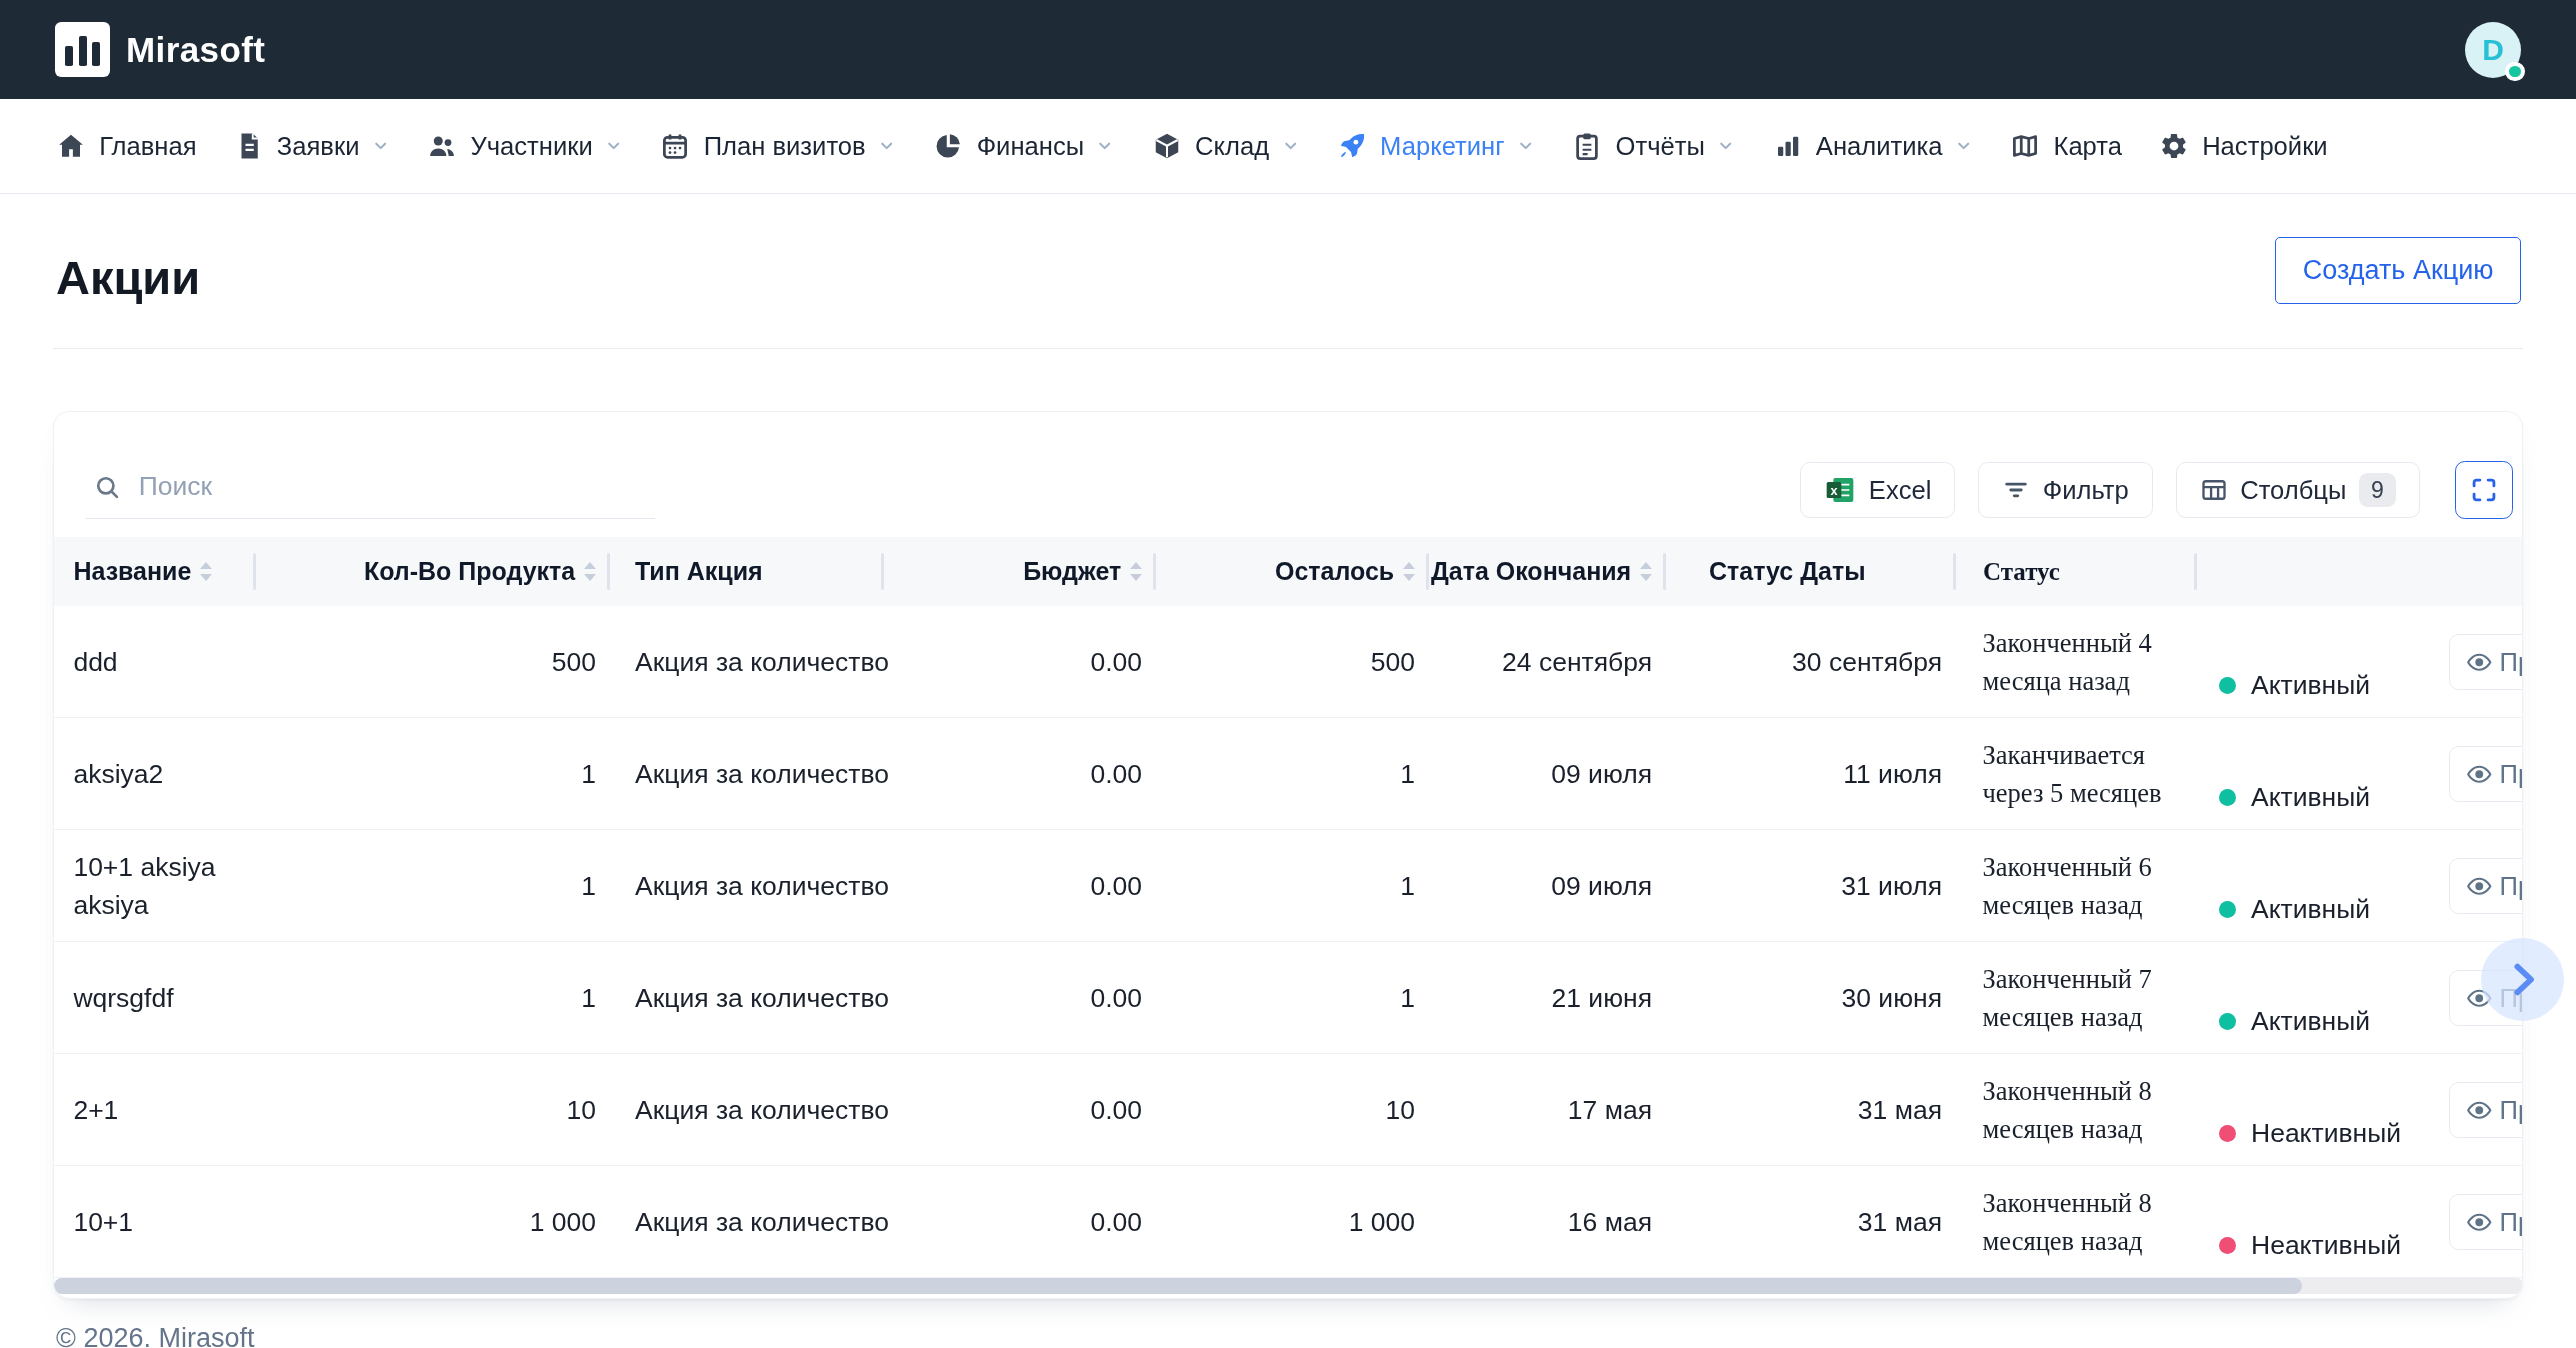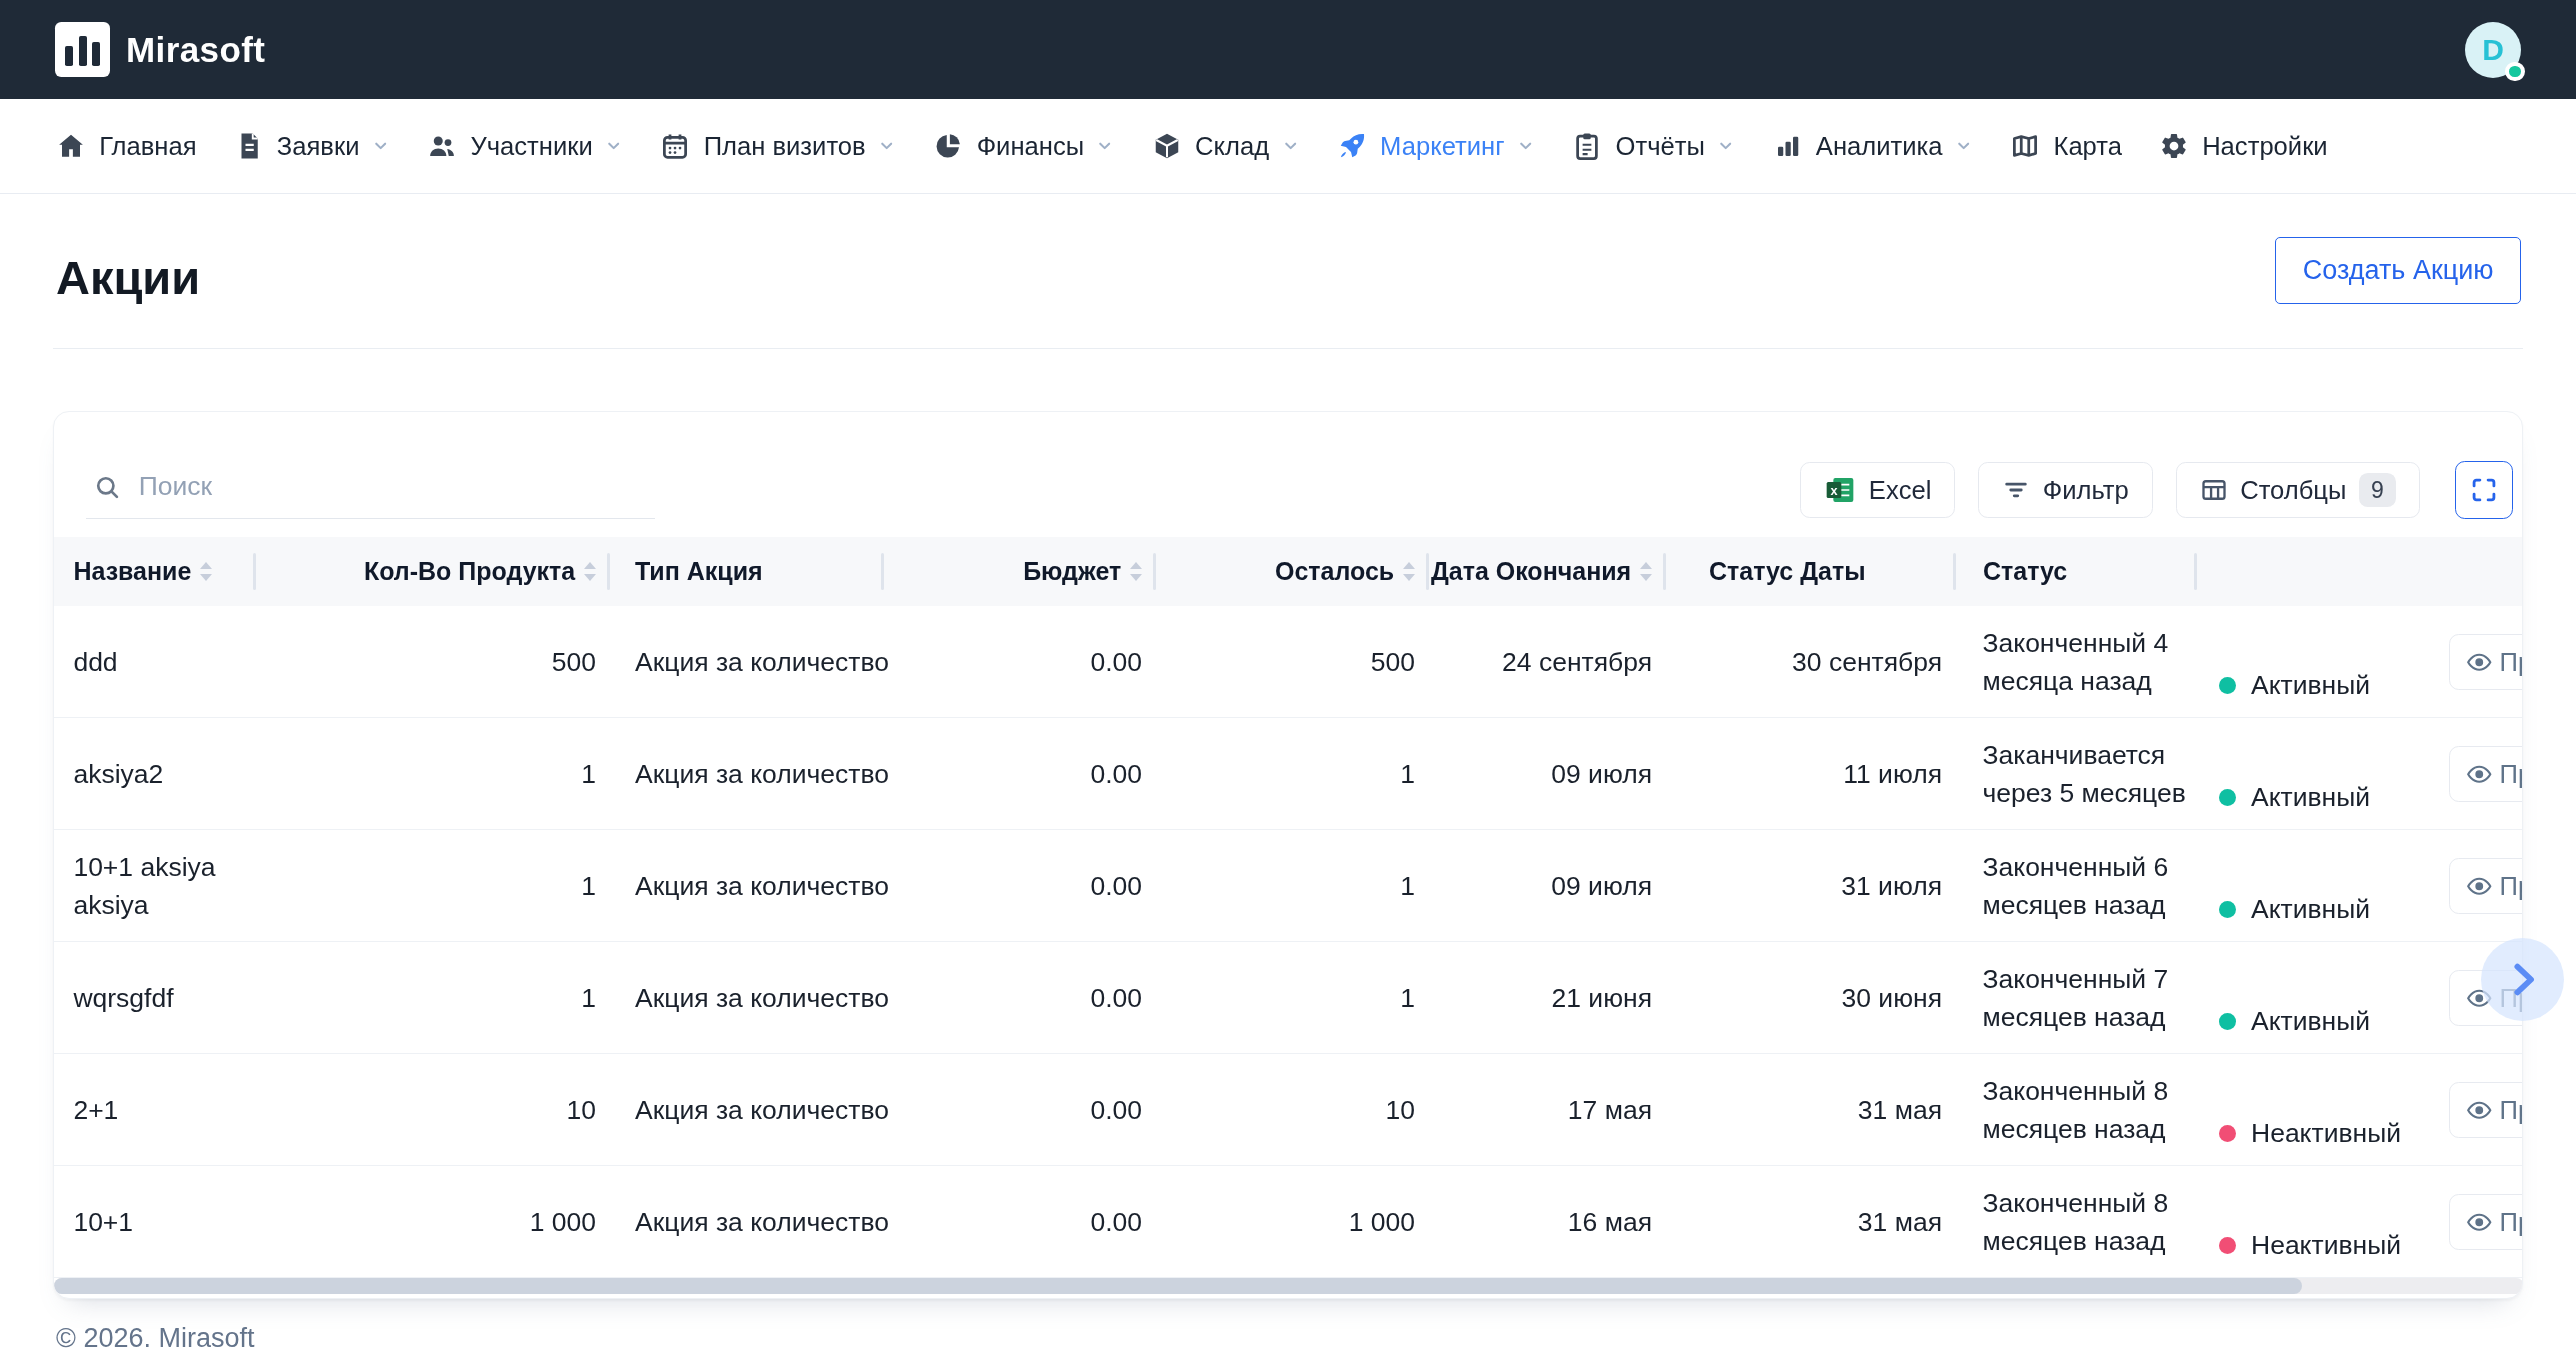--- a/index.html
+++ b/index.html
@@ -71,29 +71,29 @@
   .grid{display:grid;grid-template-columns:202px 354px 274px 272px 273px 237px 290px 241px 196px 132px;}
   .thead{position:absolute;left:0;top:125px;width:2470px;height:69px;background:var(--head-bg);}
   .th{position:relative;display:flex;align-items:center;font-size:25px;font-weight:700;color:#10192a;height:69px;}
   .th .sort{display:flex;flex-direction:column;gap:4.4px;margin-left:8.8px;}
   .th .sort i{display:block;width:0;height:0;border-left:6.2px solid transparent;border-right:6.2px solid transparent;}
   .th .sort i.up{border-bottom:7px solid #c7cedb;}
   .th .sort i.down{border-top:7px solid #c7cedb;}
   .th:not(:last-child)::after{content:"";position:absolute;right:0;top:16px;width:2.6px;height:37px;background:var(--sep);border-radius:1.8px;}
   .th.al{justify-content:flex-start;padding-left:19.4px;}
   .th.ar{justify-content:flex-end;padding-right:14px;}
-  .th.pl28{padding-left:25px;} .th.pl30{padding-left:43px;} .th.pl31{padding-left:27px;}
+  .th.pl28{padding-left:25px;} .th.pl30{padding-left:43px;} .th.pl31{padding-left:27px;font-family:Liberation Serif, serif;}
 
   .tbody{position:absolute;left:0;top:194px;width:2470px;}
   .trow{height:112px;border-bottom:1.8px solid var(--row-line);align-items:center;font-size:26.5px;color:#1a212c;}
   .cell{overflow:visible;white-space:nowrap;}
   .c-name{padding-left:19.4px;padding-right:8.8px;white-space:normal;line-height:38px;}
   .num{text-align:right;padding-right:14px;}
   .c-type{padding-left:25px;}
-  .c-datestatus{padding-left:26.5px;line-height:38px;white-space:normal;}
+  .c-datestatus{padding-left:26.5px;line-height:38px;white-space:normal;font-family:Liberation Serif, serif;}
   .c-status{padding-left:22px;display:flex;align-items:center;gap:15px;margin-top:47px;}
   .dot{width:17px;height:17px;border-radius:50%;flex:none;}
   .dot-active{background:var(--status-active);}
   .dot-inactive{background:var(--status-inactive);}
   .c-actions{position:relative;height:112px;}
   .view-btn{position:absolute;left:56px;top:28px;height:56px;width:185px;display:flex;align-items:center;gap:7px;
     padding:0 16px;background:#fff;border:1.8px solid #e7eaf0;border-radius:9.7px;color:#5f7389;font-size:25.6px;
     font-family:inherit;cursor:pointer;overflow:hidden;white-space:nowrap;}
 
   

